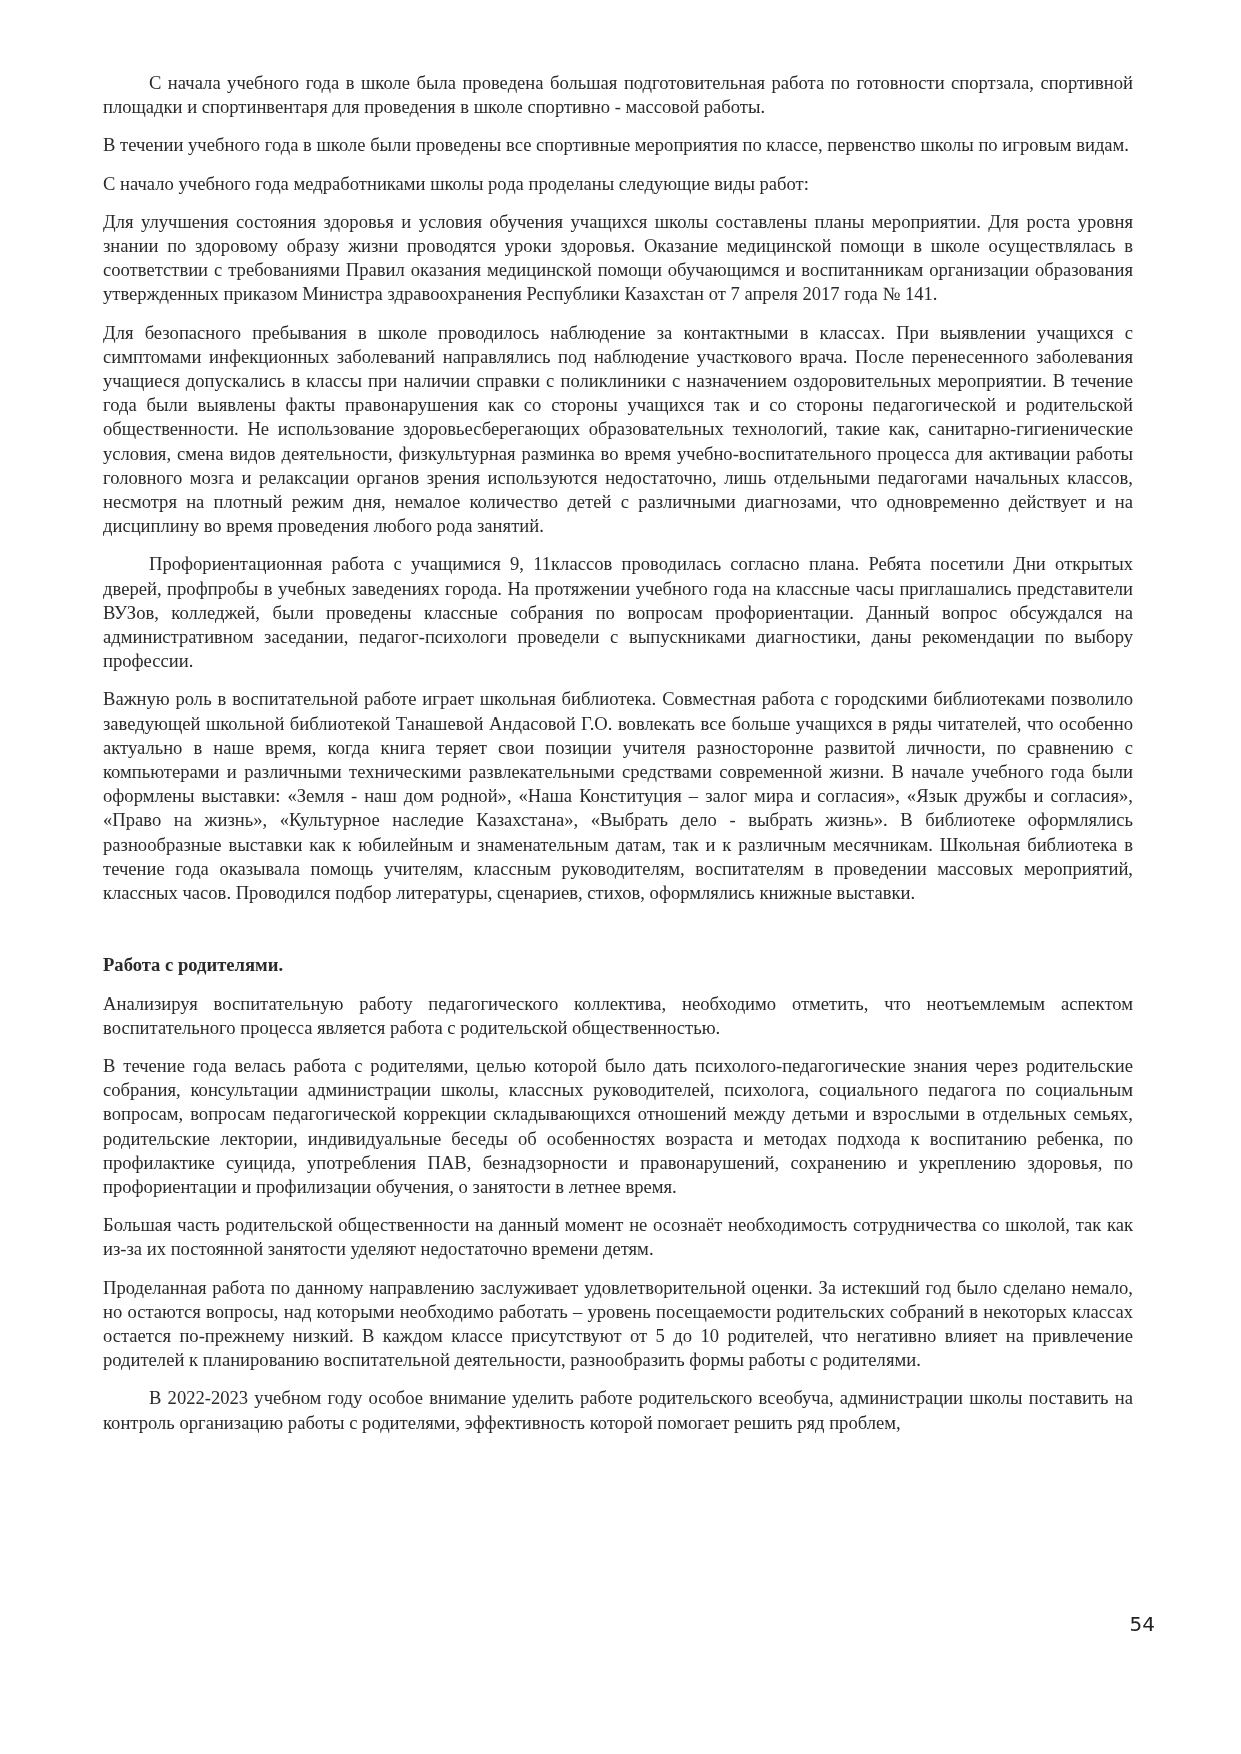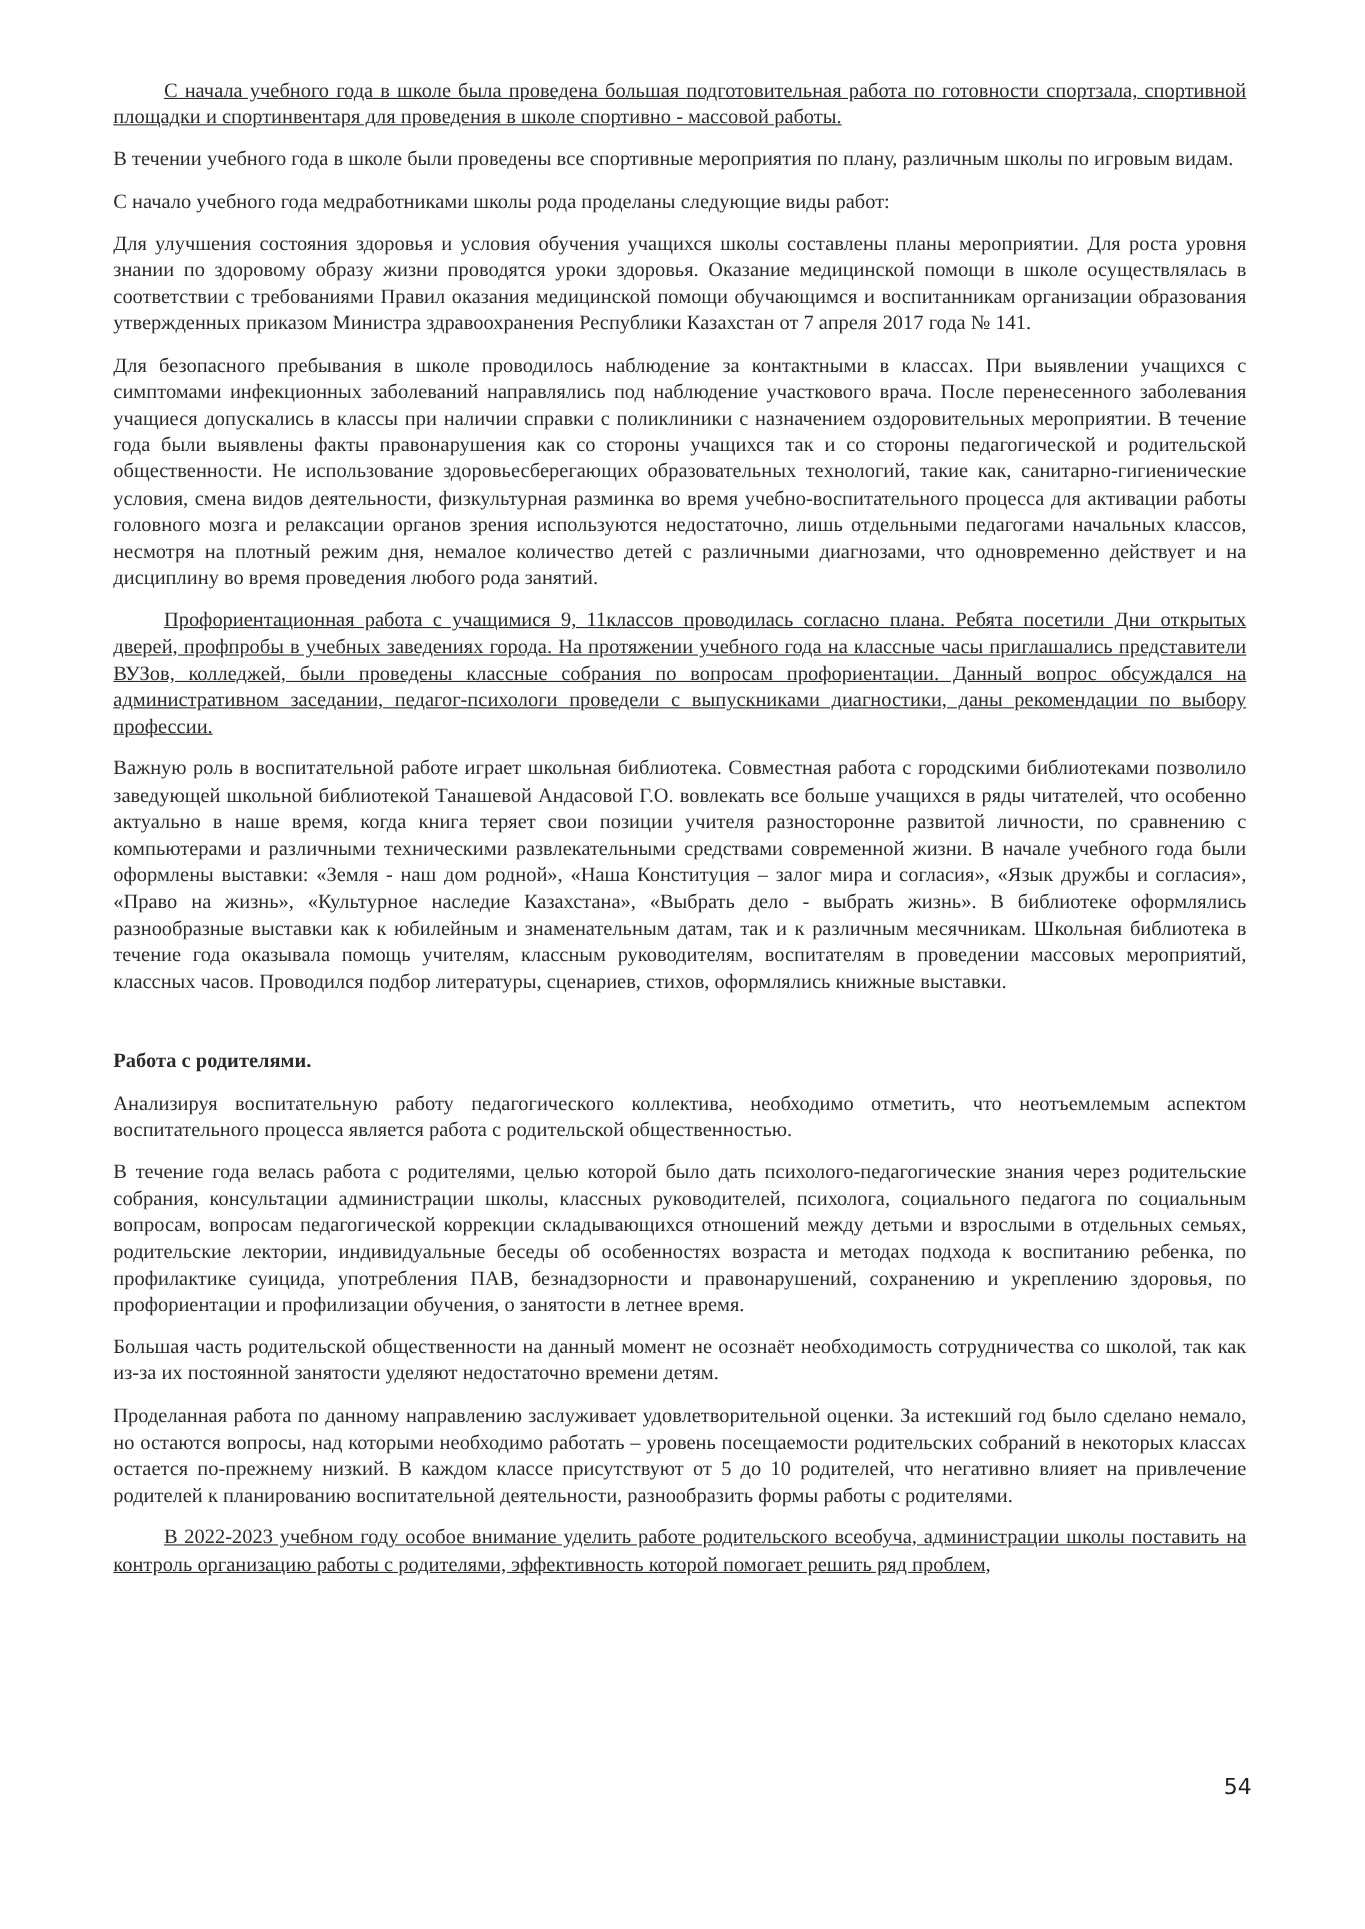--- a/index.html
+++ b/index.html
@@ -11,37 +11,37 @@
     width: 1030px;
     font-family: "Liberation Serif", "DejaVu Serif", serif;
     font-size: 18.6px;
     line-height: 24.2px;
     color: #2a2a2a;
   }
   .page p {
     margin: 0 0 14px 0;
     text-align: justify;
   }
-  .page p.indent { text-indent: 46px; text-decoration: underline; }
+  .page p.indent { text-indent: 46px; }
   .page p.heading { font-weight: bold; margin-top: 48px; }
   .page-number {
     position: absolute;
-    right: 103px;
+    right: 86px;
     top: 1612px;
     font-family: "DejaVu Sans", "Liberation Sans", sans-serif;
     font-size: 20px;
     color: #222;
   }
 </style>
 </head>
 <body>
 
 <div class="page">
   <p class="indent">С начала учебного года в школе была проведена большая подготовительная работа по готовности спортзала, спортивной площадки и спортинвентаря для проведения в школе спортивно - массовой работы.</p>
-  <p>В течении учебного года в школе были проведены все спортивные мероприятия по плану, различным школы по игровым видам.</p>
+  <p>В течении учебного года в школе были проведены все спортивные мероприятия по классе, первенство школы по игровым видам.</p>
   <p>С начало учебного года медработниками школы рода проделаны следующие виды работ:</p>
   <p>Для улучшения состояния здоровья и условия обучения учащихся школы составлены планы мероприятии. Для роста уровня знании по здоровому образу жизни проводятся уроки здоровья. Оказание медицинской помощи в школе  осуществлялась в соответствии с требованиями  Правил оказания медицинской помощи обучающимся и воспитанникам организации образования утвержденных приказом Министра здравоохранения Республики Казахстан от 7 апреля 2017 года № 141.</p>
   <p>Для безопасного пребывания в школе проводилось наблюдение за контактными в классах. При выявлении учащихся  с симптомами инфекционных заболеваний направлялись под наблюдение участкового врача. После перенесенного заболевания учащиеся допускались в классы при наличии справки с поликлиники с назначением оздоровительных мероприятии. В течение года были выявлены факты правонарушения как со стороны учащихся так и со стороны педагогической и родительской общественности. Не использование здоровьесберегающих образовательных технологий, такие как, санитарно-гигиенические условия, смена видов деятельности, физкультурная разминка во время учебно-воспитательного процесса для активации работы головного мозга и релаксации органов зрения используются недостаточно, лишь отдельными педагогами начальных классов, несмотря на плотный режим дня, немалое количество детей с различными диагнозами, что одновременно действует и на дисциплину во время проведения любого рода занятий.</p>
   <p class="indent">Профориентационная работа с учащимися 9, 11классов проводилась согласно плана. Ребята посетили Дни открытых дверей, профпробы  в учебных заведениях города. На протяжении  учебного года на классные часы приглашались представители ВУЗов, колледжей, были проведены классные собрания по вопросам профориентации. Данный вопрос обсуждался на административном заседании, педагог-психологи проведели с выпускниками диагностики, даны рекомендации по выбору профессии.</p>
   <p>Важную роль в воспитательной работе играет школьная библиотека. Совместная работа с городскими библиотеками позволило заведующей школьной библиотекой Танашевой Андасовой Г.О. вовлекать все больше учащихся в ряды читателей, что особенно актуально в наше время, когда книга теряет свои позиции учителя разносторонне развитой личности, по сравнению с компьютерами и различными техническими развлекательными средствами современной жизни. В начале учебного года были оформлены выставки: «Земля - наш дом родной», «Наша Конституция – залог мира и согласия», «Язык дружбы и согласия», «Право на жизнь», «Культурное наследие Казахстана», «Выбрать дело - выбрать жизнь». В библиотеке оформлялись разнообразные выставки как к юбилейным и знаменательным датам, так и к различным месячникам. Школьная библиотека в течение года оказывала помощь учителям, классным руководителям, воспитателям в проведении массовых мероприятий, классных часов. Проводился подбор литературы, сценариев, стихов, оформлялись книжные выставки.</p>
   <p class="heading">Работа с родителями.</p>
   <p>Анализируя воспитательную работу педагогического коллектива, необходимо отметить, что неотъемлемым аспектом воспитательного  процесса является работа с родительской общественностью.</p>
   <p>В течение года велась  работа с родителями, целью которой было дать психолого-педагогические знания через родительские собрания, консультации администрации школы, классных руководителей, психолога, социального педагога по социальным вопросам, вопросам педагогической коррекции складывающихся отношений между детьми и взрослыми в отдельных семьях, родительские лектории, индивидуальные беседы об особенностях возраста и методах подхода к воспитанию ребенка, по профилактике суицида, употребления ПАВ, безнадзорности и правонарушений, сохранению и укреплению здоровья, по профориентации и  профилизации обучения, о занятости в летнее время.</p>
   <p>Большая часть родительской общественности  на данный момент не осознаёт необходимость  сотрудничества  со школой, так как из-за их постоянной занятости уделяют  недостаточно  времени детям.</p>
   <p>Проделанная работа по данному направлению заслуживает удовлетворительной оценки. За истекший год было сделано немало, но остаются вопросы, над которыми необходимо работать – уровень посещаемости родительских собраний в некоторых классах остается по-прежнему низкий. В каждом классе присутствуют от 5 до 10 родителей, что негативно влияет на привлечение родителей к планированию воспитательной деятельности, разнообразить формы работы с родителями.</p>

